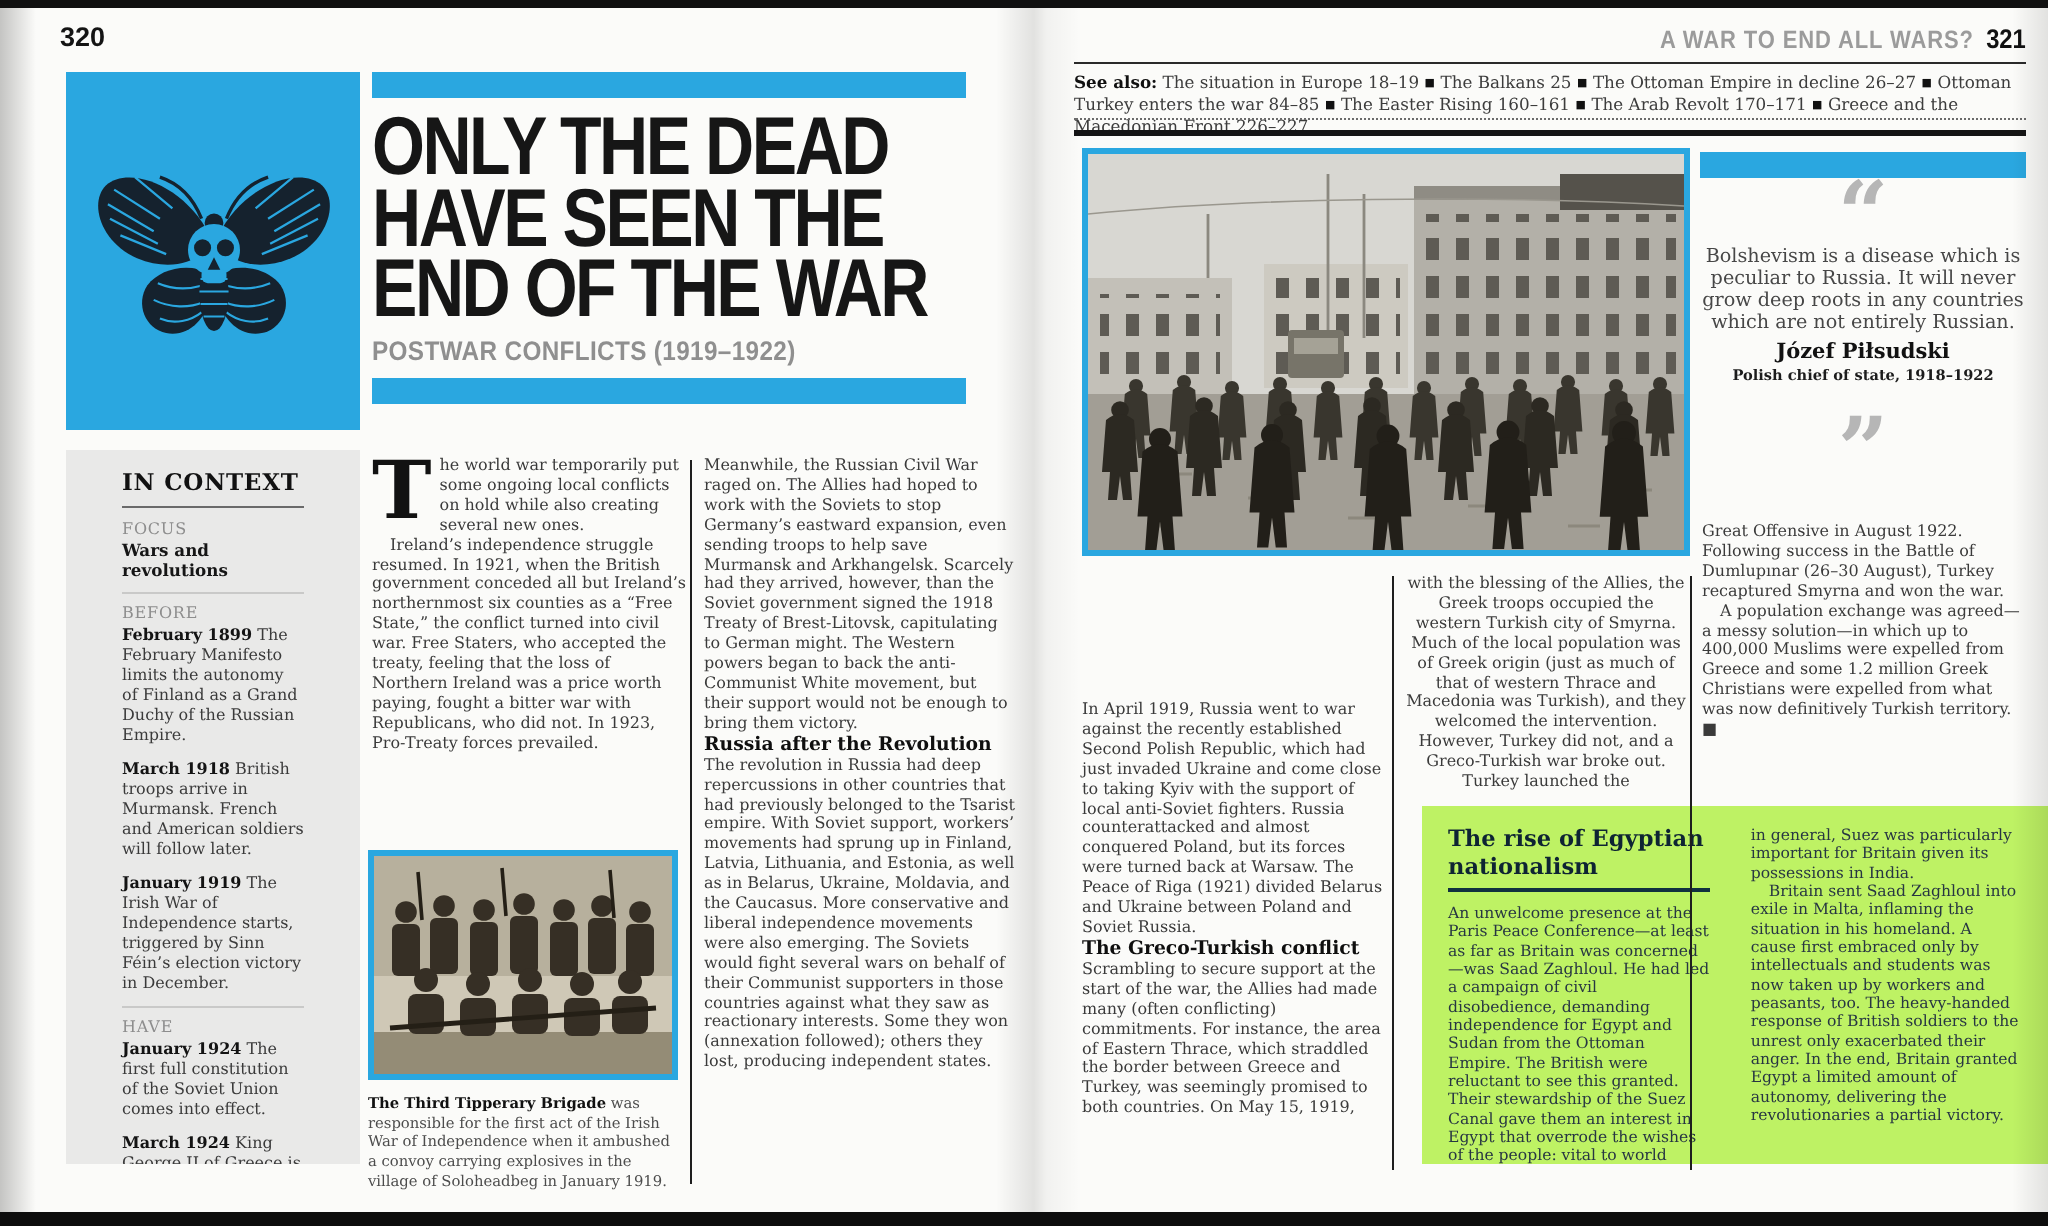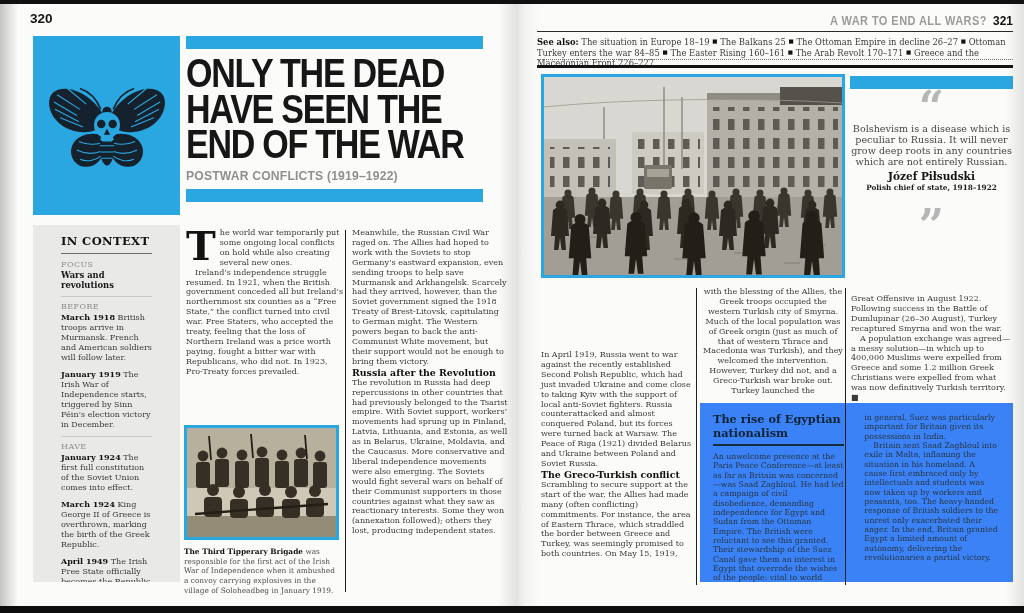--- a/index.html
+++ b/index.html
@@ -59,22 +59,22 @@
 
   
   .quote-mark{font-size:44px;line-height:26px;color:#b6b6b6;font-weight:bold;text-align:center;font-family:"DejaVu Serif",serif;}
   .quote-text{font-size:9.6px;line-height:11px;color:#474747;text-align:center;margin:2px 0 3px;}
   .quote-author{font-size:10.5px;font-weight:bold;color:#121212;text-align:center;margin:0;}
   .quote-role{font-size:7.3px;font-weight:bold;color:#1c1c1c;text-align:center;margin:1px 0 14px;}
 
   .vrule{width:1px;background:#1e1e1e;}
 
   
-  .bluebox{background:#3b82f6;box-sizing:border-box;padding:10px 13px 8px;overflow:hidden;
-           display:flex;color:#273642;}
+  .bluebox{background:#bef264;box-sizing:border-box;padding:10px 13px 8px;overflow:hidden;
+           display:flex;color:#273642;margin-left:11px;}
   .bb-col{width:133px;}
   .bb-gap{width:21px;}
   .bb-head{font-weight:bold;font-size:11.3px;line-height:13.5px;color:#0e2433;margin:0 0 4px;}
   .bb-rule{height:2px;background:#11303f;margin:0 0 6px;}
   .bb-text{font-size:7.8px;line-height:9.35px;margin:0;}
   .svgph{display:block;}
 </style>
 </head>
 <body>
 
@@ -123,20 +123,21 @@
     <div class="subtitle">POSTWAR CONFLICTS (1919–1922)</div>
     <div class="bar-blue" style="height:13px;margin-top:6px;"></div>
   </div>
 
   <div class="abs incontext" style="left:33px;top:225px;width:147px;height:357px;">
     <p class="ic-head">IN CONTEXT</p>
     <p class="ic-label">FOCUS</p>
     <p class="ic-focus">Wars and revolutions</p>
     <div class="ic-div"></div>
     <p class="ic-label" style="margin-bottom:1px;">BEFORE</p>
+    <p class="ic-item"><b>February 1899</b> <span>The February Manifesto limits the autonomy of Finland as a Grand Duchy of the Russian Empire.</span></p>
     <p class="ic-item"><b>March 1918</b> <span>British troops arrive in Murmansk. French and American soldiers will follow later.</span></p>
     <p class="ic-item"><b>January 1919</b> <span>The Irish War of Independence starts, triggered by Sinn Féin’s election victory in December.</span></p>
     <div class="ic-div"></div>
     <p class="ic-label" style="margin-bottom:1px;">HAVE</p>
     <p class="ic-item"><b>January 1924</b> <span>The first full constitution of the Soviet Union comes into effect.</span></p>
     <p class="ic-item"><b>March 1924</b> <span>King George II of Greece is overthrown, marking the birth of the Greek Republic.</span></p>
     <p class="ic-item"><b>April 1949</b> <span>The Irish Free State officially becomes the Republic of Ireland.</span></p>
   </div>
 
   <div class="abs bodycol" style="left:186px;top:228px;width:158px;">
@@ -305,21 +306,21 @@
 
   <div class="abs bar-blue" style="left:850px;top:76px;width:163px;height:13px;"></div>
   <div class="abs" style="left:850px;top:95px;width:163px;">
     <div class="quote-mark">“</div>
     <p class="quote-text">Bolshevism is a disease which is peculiar to Russia. It will never grow deep roots in any countries which are not entirely Russian.</p>
     <p class="quote-author">Józef Piłsudski</p>
     <p class="quote-role">Polish chief of state, 1918–1922</p>
     <div class="quote-mark" style="line-height:40px;">”</div>
   </div>
 
-  <div class="abs bodycol" style="left:851px;top:261px;width:162px;margin-top:33px;">
+  <div class="abs bodycol" style="left:851px;top:261px;width:162px;">
     <p>Great Offensive in August 1922. Following success in the Battle of Dumlupınar (26–30 August), Turkey recaptured Smyrna and won the war.</p>
     <p class="p-ind">A population exchange was agreed—a messy solution—in which up to 400,000 Muslims were expelled from Greece and some 1.2 million Greek Christians were expelled from what was now definitively Turkish territory. ■</p>
   </div>
 
   <div class="abs bluebox" style="left:700px;top:403px;width:313px;height:179px;">
     <div class="bb-col">
       <p class="bb-head">The rise of Egyptian nationalism</p>
       <div class="bb-rule"></div>
       <p class="bb-text">An unwelcome presence at the Paris Peace Conference—at least as far as Britain was concerned—was Saad Zaghloul. He had led a campaign of civil disobedience, demanding independence for Egypt and Sudan from the Ottoman Empire. The British were reluctant to see this granted. Their stewardship of the Suez Canal gave them an interest in Egypt that overrode the wishes of the people: vital to world trade</p>
     </div>

